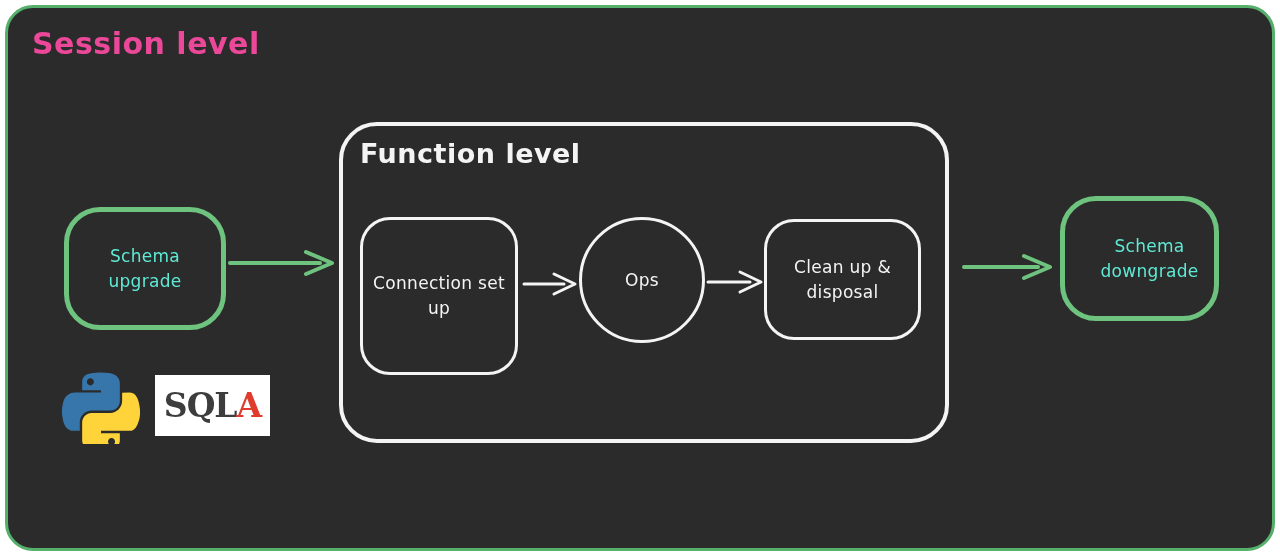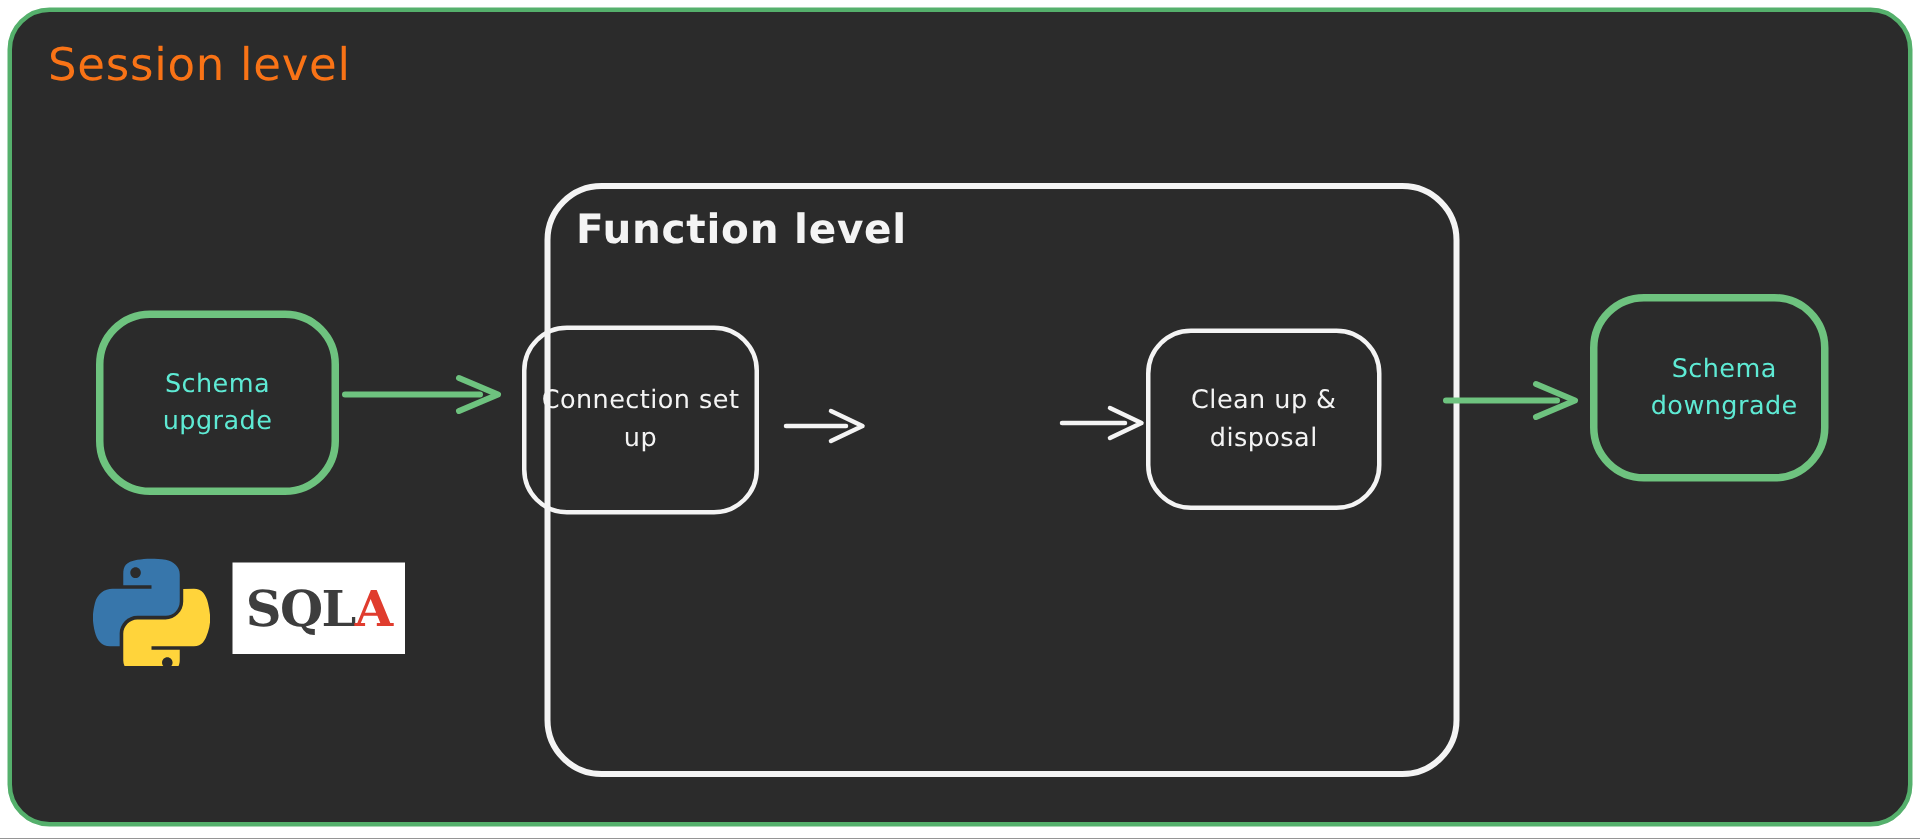--- a/index.html
+++ b/index.html
@@ -14,23 +14,23 @@
     left: 5px; top: 5px;
     width: 1270px; height: 546px;
     background: #2b2b2b;
     border: 3px solid #55b06c;
     border-radius: 28px;
   }
   .session-title {
     position: absolute;
     left: 24px; top: 18px;
     font-size: 30px;
-    font-weight: normal;
+    font-weight: bold;
     letter-spacing: 0.5px;
-    color: #f97316;
+    color: #ec4899;
   }
   .node {
     position: absolute;
     display: flex;
     align-items: center;
     justify-content: center;
     text-align: center;
     line-height: 1.45;
     letter-spacing: 0.3px;
   }
@@ -41,32 +41,31 @@
     font-size: 17px;
   }
   .node-white {
     border: 3px solid #f4f4f4;
     border-radius: 30px;
     color: #f4f4f4;
     font-size: 17px;
   }
   .node-schema-upgrade   { left: 56px;  top: 199px; width: 162px; height: 123px; }
   .node-schema-downgrade { left: 1052px; top: 188px; width: 159px; height: 125px; padding-left: 20px; }
-  .node-connection       { left: 340px; top: 209px; width: 158px; height: 126px; justify-content: center; }
+  .node-connection       { left: 352px; top: 209px; width: 158px; height: 158px; justify-content: center; }
   .node-cleanup          { left: 756px; top: 211px; width: 157px; height: 121px; }
   .node-ops              { left: 571px; top: 209px; width: 126px; height: 126px; border-radius: 50%; }
   .node-label-narrow  { width: 100px; }
   .node-label-mid     { width: 132px; }
   .function-box {
     position: absolute;
     left: 331px; top: 114px;
-    width: 610px; height: 396px;
+    width: 610px; height: 321px;
     border: 4px solid #f4f4f4;
     border-radius: 38px;
-    margin-left: 24px;
   }
   .function-title {
     position: absolute;
     left: 17px; top: 12px;
     font-size: 27px;
     font-weight: bold;
     letter-spacing: 0.5px;
     color: #f4f4f4;
   }
   .arrow { position: absolute; }
@@ -113,20 +112,23 @@
 
   <div class="node node-white node-connection">
     <span class="node-label-mid">Connection set up</span>
   </div>
 
   <svg class="arrow" style="left:514px; top:262px;" width="58" height="28" viewBox="0 0 58 28">
     <path d="M2 14 H42" stroke="#f4f4f4" stroke-width="3" fill="none" stroke-linecap="round"></path>
     <path d="M32 4 L53 14 L32 24" stroke="#f4f4f4" stroke-width="3" fill="none" stroke-linecap="round" stroke-linejoin="round"></path>
   </svg>
 
+  <div class="node node-white node-ops">
+    <span>Ops</span>
+  </div>
 
   <svg class="arrow" style="left:698px; top:260px;" width="60" height="28" viewBox="0 0 60 28">
     <path d="M2 14 H44" stroke="#f4f4f4" stroke-width="3" fill="none" stroke-linecap="round"></path>
     <path d="M34 4 L55 14 L34 24" stroke="#f4f4f4" stroke-width="3" fill="none" stroke-linecap="round" stroke-linejoin="round"></path>
   </svg>
 
   <div class="node node-white node-cleanup">
     <span class="node-label-mid">Clean up &amp; disposal</span>
   </div>
 

